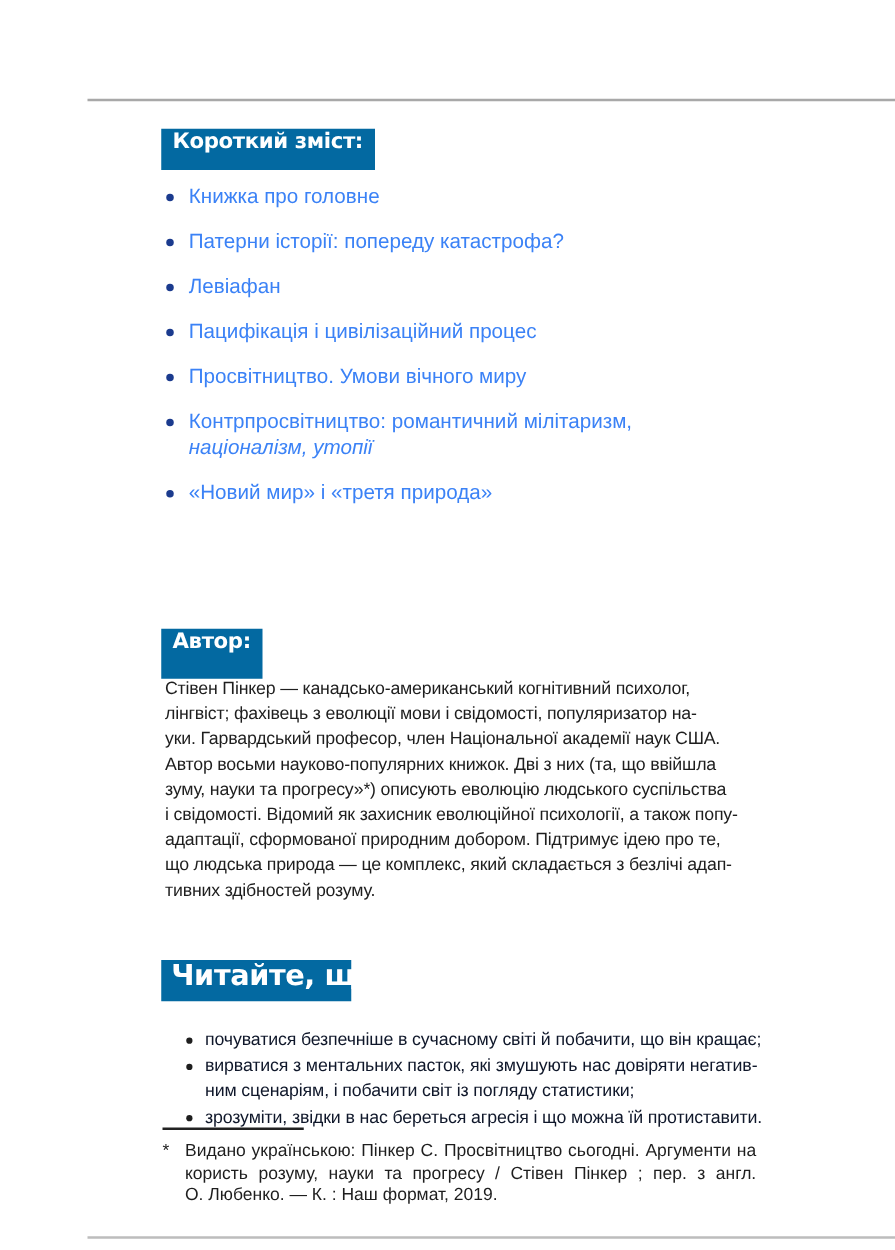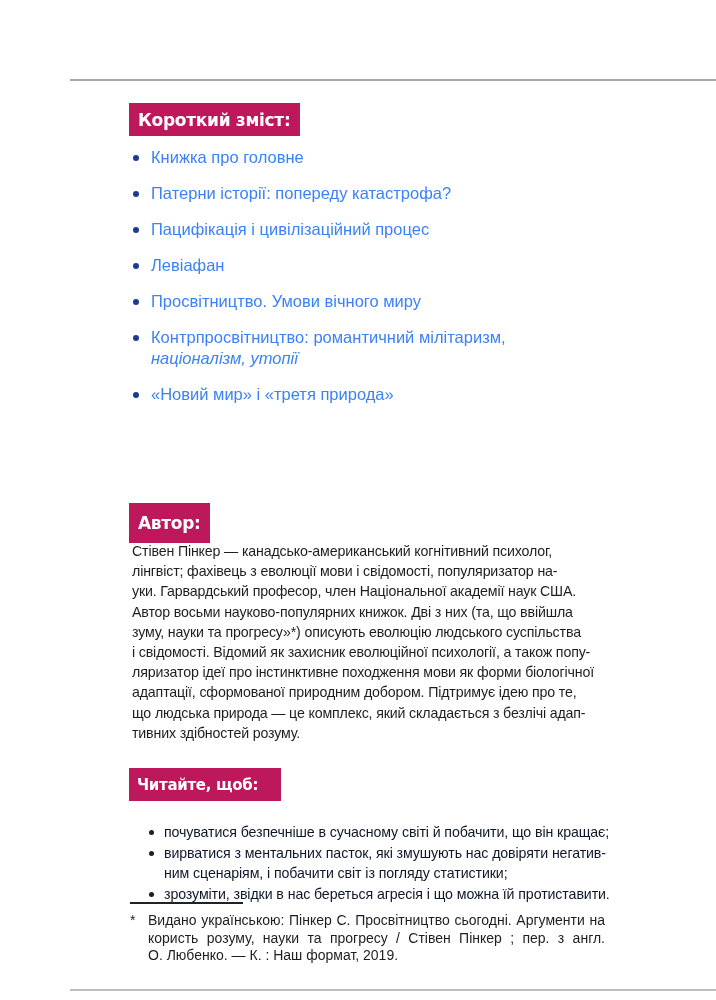--- a/index.html
+++ b/index.html
@@ -27,28 +27,27 @@
       position: absolute;
       left: 70px;
       right: 0;
       top: 989px;
       height: 2px;
       background: #bdbdbd;
     }
     .heading {
       position: absolute;
       left: 129px;
-      background: #be185d;
+      background: #0369a1;
       color: #ffffff;
       font-family: "DejaVu Sans", sans-serif;
       font-weight: bold;
       box-sizing: border-box;
       white-space: nowrap;
       display: flex;
-      align-items: center;
       letter-spacing: -0.3px;
     }
     .h-summary {
       top: 103px;
       height: 33px;
       width: 171px;
       padding-left: 9px;
       font-size: 17px;
     }
     .h-author {
@@ -56,21 +55,21 @@
       height: 40px;
       width: 81px;
       padding-left: 9px;
       font-size: 17px;
     }
     .h-read {
       top: 768px;
       height: 33px;
       width: 152px;
       padding-left: 8px;
-      font-size: 15px;
+      font-size: 23px;
     }
     .summary-list {
       position: absolute;
       left: 130px;
       top: 147px;
       width: 470px;
       margin: 0;
       padding: 0;
       list-style: none;
       font-size: 16.5px;
@@ -186,25 +185,25 @@
   <li>
     <span class="bullet"></span>
     <span>Книжка про головне</span>
   </li>
   <li>
     <span class="bullet"></span>
     <span>Патерни історії: попереду катастрофа?</span>
   </li>
   <li>
     <span class="bullet"></span>
+    <span>Левіафан</span>
+  </li>
+  <li>
+    <span class="bullet"></span>
     <span>Пацифікація і цивілізаційний процес</span>
-  </li>
-  <li>
-    <span class="bullet"></span>
-    <span>Левіафан</span>
   </li>
   <li>
     <span class="bullet"></span>
     <span>Просвітництво. Умови вічного миру</span>
   </li>
   <li>
     <span class="bullet"></span>
     <span style="display:block;">Контрпросвітництво: романтичний мілітаризм,</span>
     <span style="display:block;font-style:italic;">націоналізм, утопії</span>
   </li>
@@ -218,21 +217,20 @@
   <span>Автор:</span>
 </div>
 
 <p class="author-text">
   <span class="line">Стівен Пінкер — канадсько-американський когнітивний психолог,</span>
   <span class="line">лінгвіст; фахівець з еволюції мови і свідомості, популяризатор на-</span>
   <span class="line">уки. Гарвардський професор, член Національної академії наук США.</span>
   <span class="line">Автор восьми науково-популярних книжок. Дві з них (та, що ввійшла</span>
   <span class="line">зуму, науки та прогресу»*) описують еволюцію людського суспільства</span>
   <span class="line">і свідомості. Відомий як захисник еволюційної психології, а також попу-</span>
-  <span class="line">ляризатор ідеї про інстинктивне походження мови як форми біологічної</span>
   <span class="line">адаптації, сформованої природним добором. Підтримує ідею про те,</span>
   <span class="line">що людська природа — це комплекс, який складається з безлічі адап-</span>
   <span class="line">тивних здібностей розуму.</span>
 </p>
 
 <div class="heading h-read">
   <span>Читайте, щоб:</span>
 </div>
 
 <ul class="read-list">

